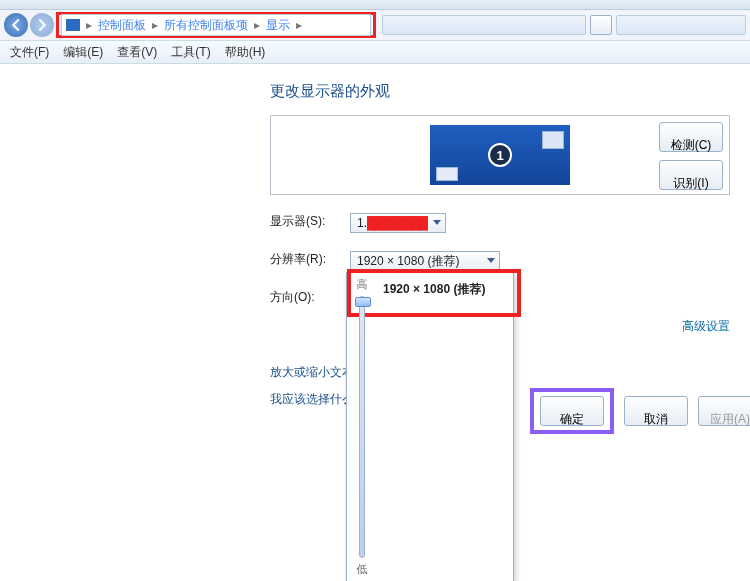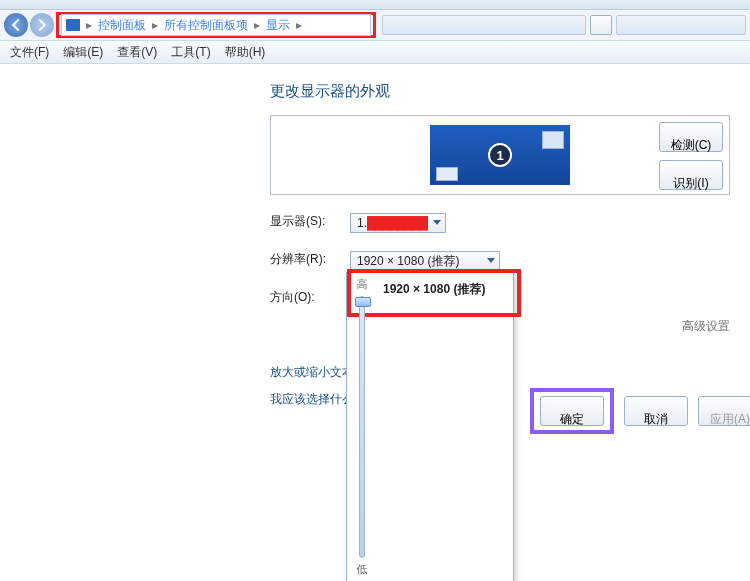--- a/index.html
+++ b/index.html
@@ -26,21 +26,21 @@
   .side-btns { position:absolute; right:6px; top:6px; display:flex; flex-direction:column; gap:8px; }
   .winbtn { min-width:64px; height:22px; background:linear-gradient(#fdfefe,#e7edf5); border:1px solid #9bb0c9; border-radius:3px; font-size:12px; padding:14px 8px; cursor:pointer; }
   .row { display:flex; margin-top:18px; gap:12px; }
   .row .lbl { width:68px; color:#222; }
   .dd { display:inline-flex; align-items:center; border:1px solid #9bb0c9; background:linear-gradient(#fdfefe,#e7edf5); height:20px; padding:0 18px 0 6px; position:relative; min-width:78px; }
   .dd .arrow { position:absolute; right:4px; top:6px; border-left:4px solid transparent; border-right:4px solid transparent; border-top:5px solid #3a5f91; }
   .dd .redted { color:#e22; font-weight:bold; letter-spacing:-1px; }
   .res-dd-wrap { display:flex; align-items:center; }
   .links { margin-top:58px; }
   .links a { color:#1b4f8a; display:block; margin-bottom:10px; text-decoration:none; }
-  .adv { position:absolute; right:20px; top:318px; color:#737373; text-decoration:none; }
+  .adv { position:absolute; right:20px; top:318px; color:#0369a1; text-decoration:none; }
   .btnbar { position:absolute; left:530px; top:388px; display:flex; align-items:center; gap:10px; }
   .ok-redbox { border:4px solid #8b5cf6; padding:4px 6px; display:inline-block; }
   .winbtn.disabled { color:#9a9a9a; }
   .flyout { position:absolute; left:346px; top:272px; width:168px; height:310px; background:#fff; border:1px solid #9bb0c9; box-shadow:2px 2px 6px rgba(0,0,0,.2); z-index:50; }
   .flyout .top-redbox { position:absolute; left:0; top:-4px; width:174px; height:48px; border:4px solid #e22; pointer-events:none; }
   .flyout-inner { display:flex; height:100%; }
   .slider-col { width:30px; display:flex; flex-direction:column; align-items:center; padding:4px 0; }
   .slider-col .cap { font-size:11px; color:#666; }
   .track { flex:1; width:6px; background:linear-gradient(#dfe7f2,#bcd0ea); border:1px solid #9bb0c9; position:relative; margin:4px 0; border-radius:3px;}
   .track .thumb { position:absolute; left:-5px; top:0; width:16px; height:10px; background:linear-gradient(#cfe6ff,#8fbef6); border:1px solid #5e8fc7; border-radius:2px; }

